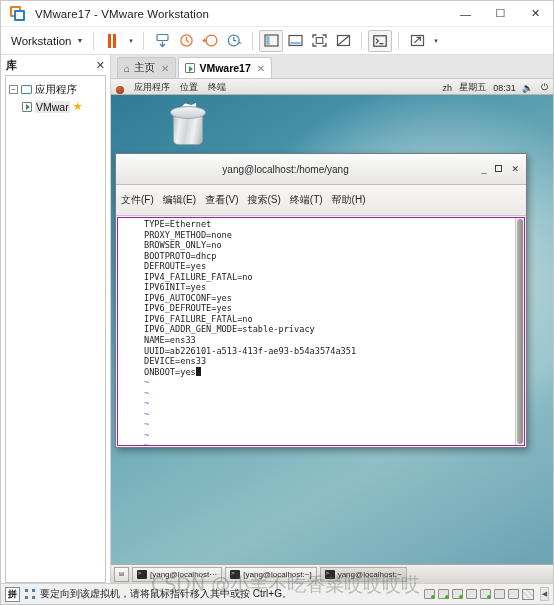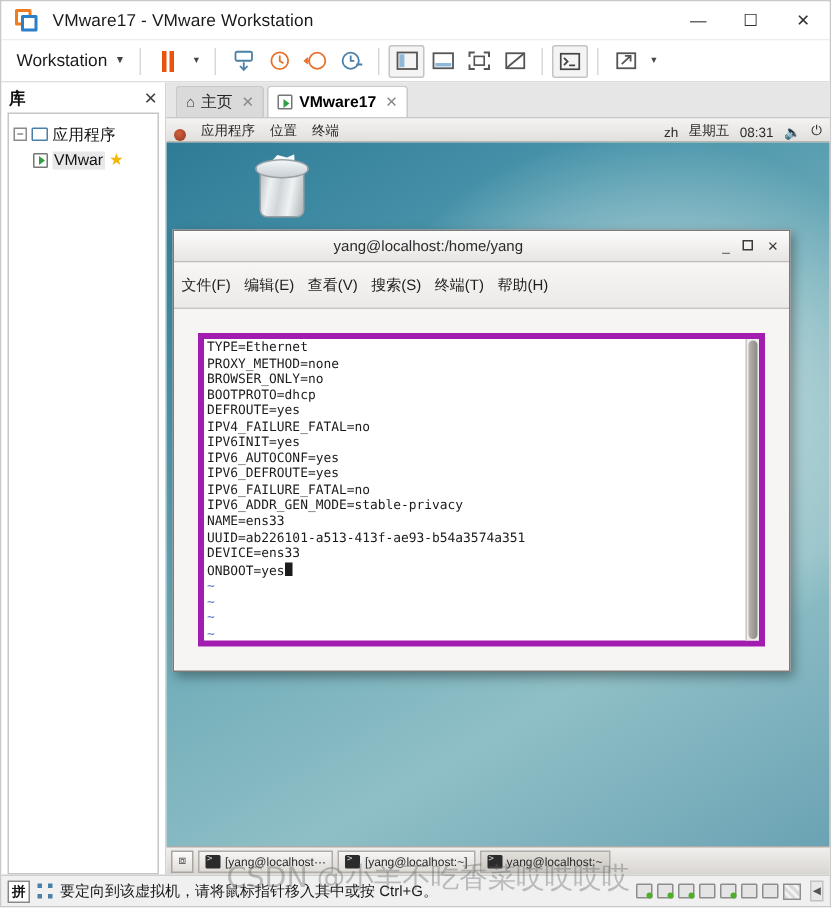--- a/index.html
+++ b/index.html
@@ -202,41 +202,41 @@
   
   .term {
     position: absolute; left: 4px; top: 58px;
     width: 412px; height: 295px;
     background: #f6f5f4;
     border: 1px solid #7a7a7a;
     box-shadow: 2px 3px 7px rgba(0,0,0,.35);
     display: flex; flex-direction: column;
   }
   .term-title {
-    height: 21px; min-height: 21px;
+    height: 31px; min-height: 21px;
     background: linear-gradient(#fcfcfc,#e7e5e3);
     border-bottom: 1px solid #c0bdb9;
     display: flex; align-items: center; padding: 0 4px;
     font-size: 10px; color: #2b2b2b;
   }
   .term-title .t { margin: 0 auto; padding-left: 36px; white-space: nowrap; }
   .tw-btns { display: flex; gap: 9px; margin-left: auto; padding-right: 3px; color: #3a3a3a; }
   .tw-btns span { font-size: 9px; line-height: 1; }
   .tw-sq { width: 7px; height: 7px; border: 1.2px solid #3a3a3a; display: inline-block; }
   .term-menu {
     height: 31px; min-height: 19px;
     background: linear-gradient(#f7f6f5,#eceae8);
     border-bottom: 1px solid #c7c4c0;
     display: flex; align-items: center; gap: 9px;
     padding: 0 5px; font-size: 10px; color: #1f1f1f;
   }
   .term-body {
     flex: 1; background: #ffffff; position: relative;
     display: flex; min-height: 0;
-    border: 4px solid #a21caf; margin: 16px;
+    border: 1px solid #a21caf; margin: 1px; padding-left: 24px;
   }
   .term-text {
     flex: 1; padding: 1px 0 0 2px;
     font-family: "DejaVu Sans Mono", "Liberation Mono", monospace;
     font-size: 8.6px; line-height: 10.55px; color: #1b1b1b;
     white-space: pre; overflow: hidden;
   }
   .tilde { color: #5d74c8; }
   .cursor {
     display: inline-block; width: 5px; height: 9px;

